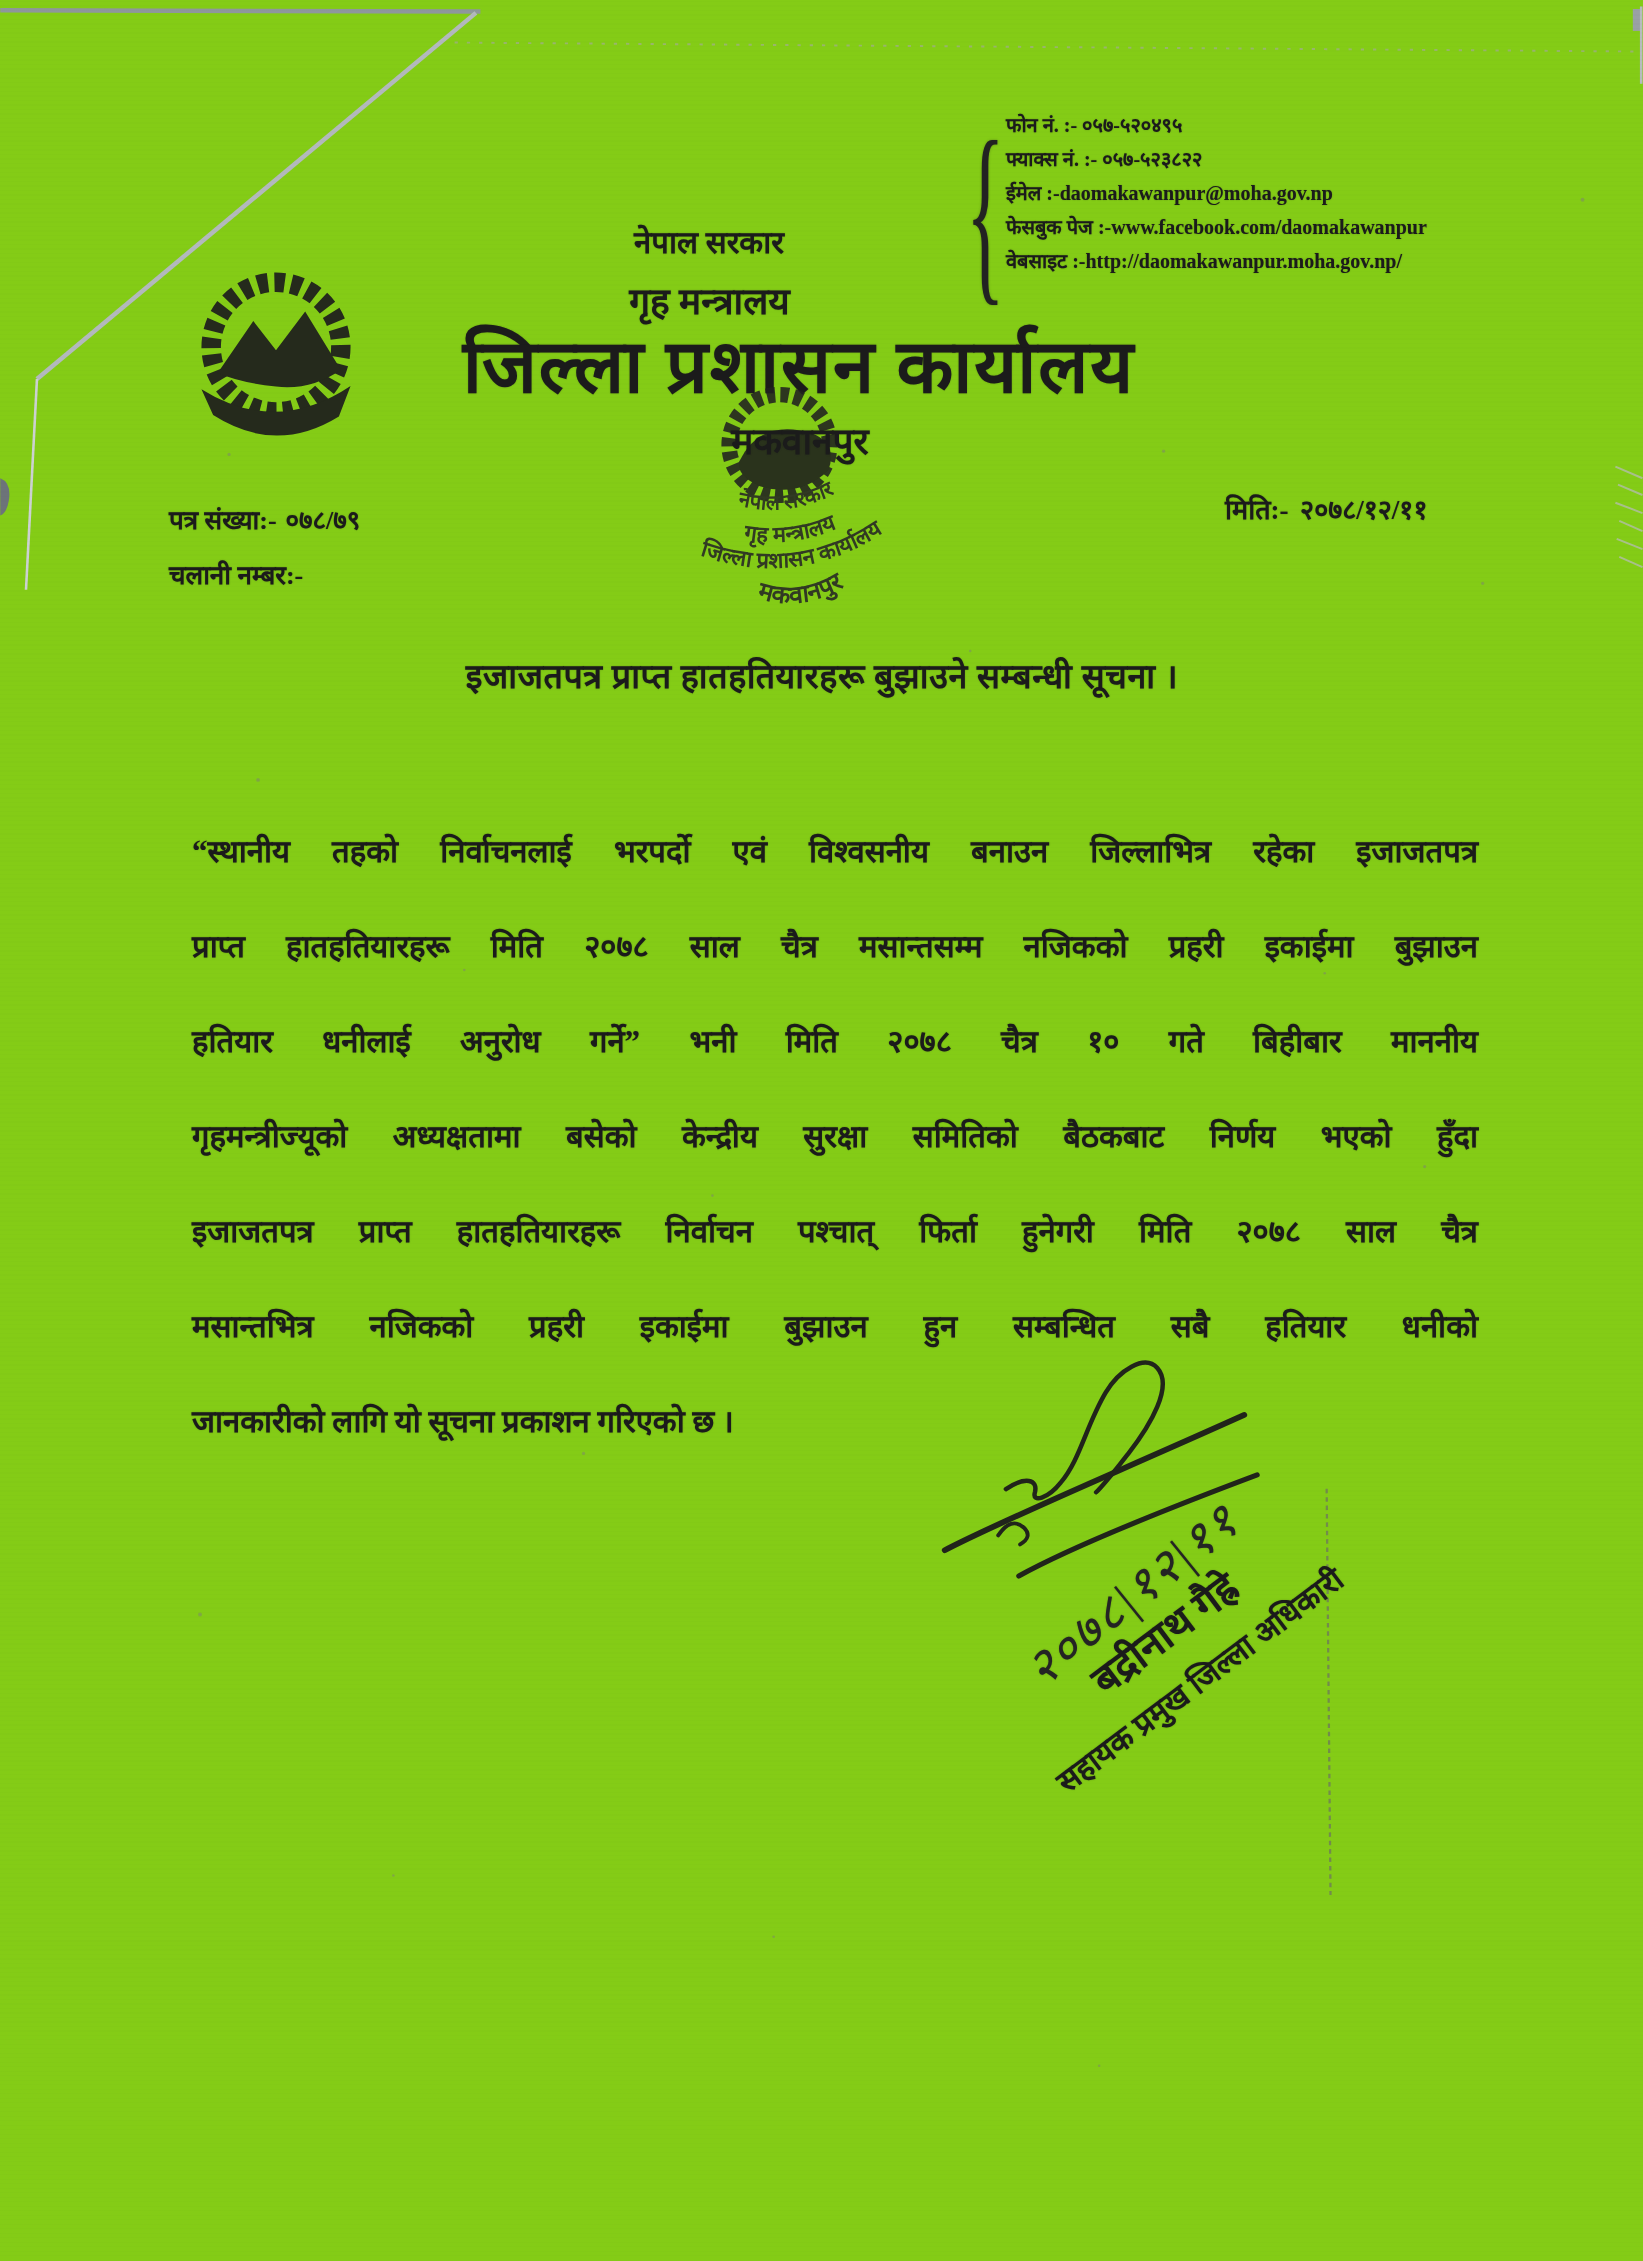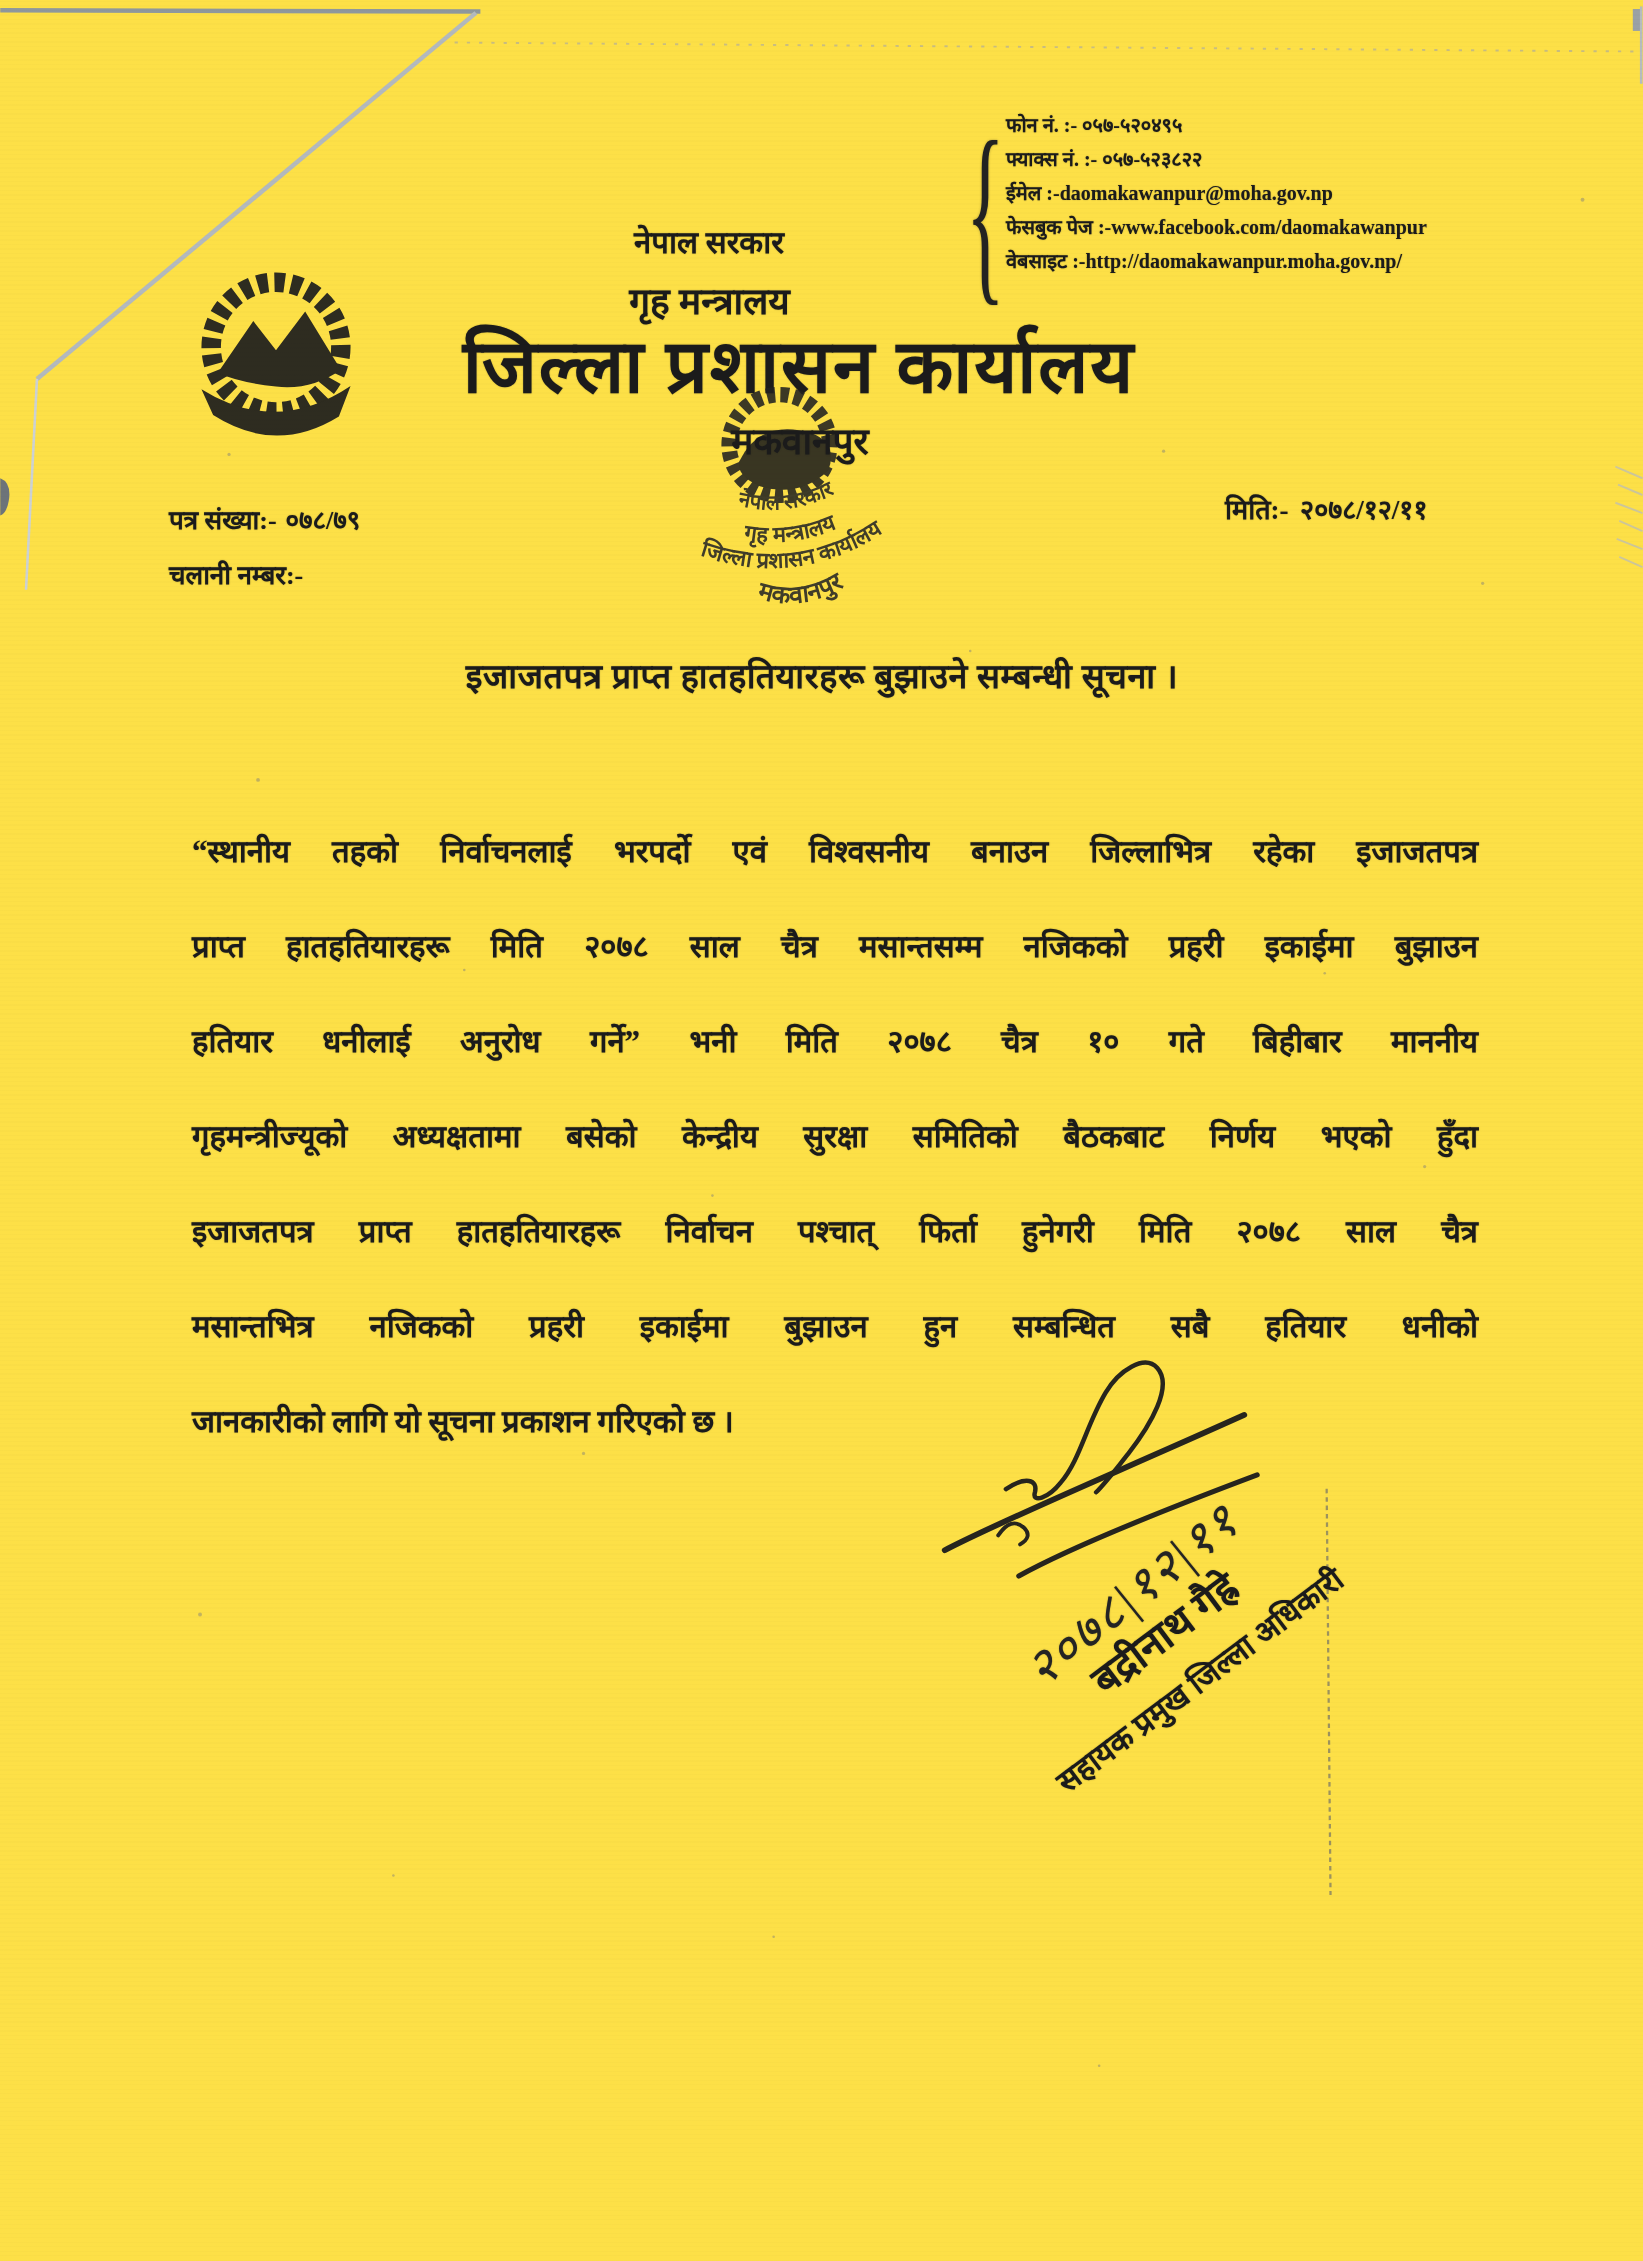--- a/index.html
+++ b/index.html
@@ -1,20 +1,20 @@
 <!DOCTYPE html>
 <html style="font-size:10.3px"><head>
 <meta charset="utf-8">
 <style>
   html,body{margin:0;padding:0;background:#d9d9d9;}
   .page{
     position:relative;
     width:1644px;height:2261px;
     margin:0 auto;
-    background:#fde047;
+    background:#84cc16;
     overflow:hidden;
     font-family:"Liberation Serif","DejaVu Serif",serif;
     color:#1b1b1b;
   }
   .page::after{
     content:"";position:absolute;inset:0;pointer-events:none;
     background:repeating-linear-gradient(0deg, rgba(0,0,0,0.012) 0 1.3px, transparent 1.3px 4.5px);
   }
   .abs{position:absolute;}
   .ink{color:#1b1b1b;text-shadow:0 0 1.3px rgba(30,30,30,.45);}

